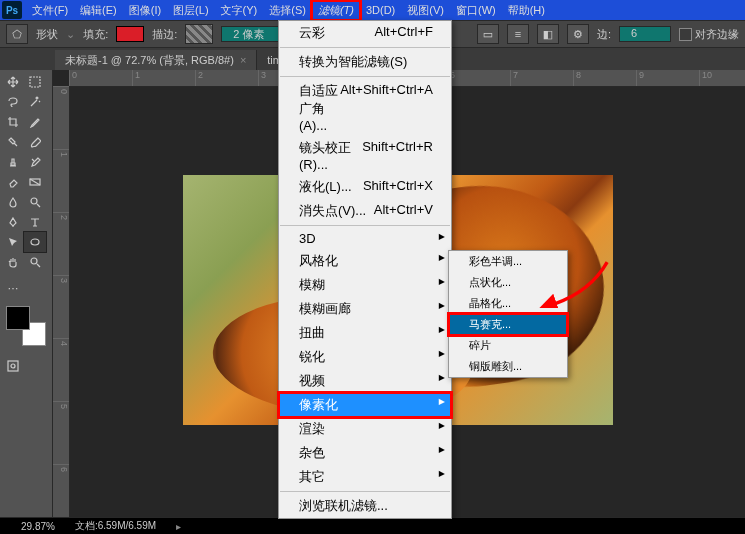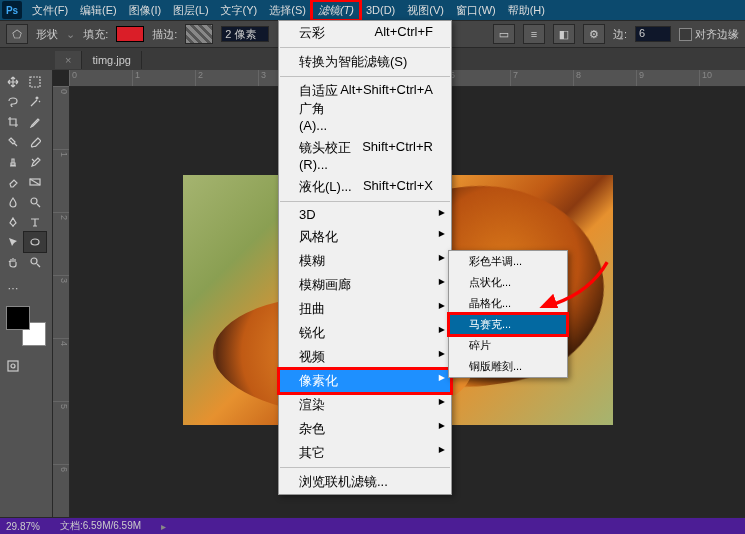--- a/index.html
+++ b/index.html
@@ -8,21 +8,21 @@
     background: #535353;
     font-family: "Microsoft YaHei", Arial, sans-serif;
     font-size: 11px;
     color: #ccc;
     width: 745px;
     height: 534px;
     overflow: hidden;
     position: relative;
   }
   .menubar {
-    background: #0c4a6e;
+    background: #1d4ed8;
     height: 20px;
     display: flex;
     align-items: center;
     padding: 0 2px;
     border-bottom: 1px solid #282828;
   }
   .ps-logo {
     width: 20px;
     height: 18px;
     background: #001e34;
@@ -64,24 +64,24 @@
     color: #ccc;
   }
   .opt-label { color:#ccc; }
   .opt-swatch {
     width: 26px; height: 14px;
     background: #da1e28;
     border:1px solid #000;
   }
   .opt-input {
     width: 40px; height: 14px;
-    background: #0f172a;
+    background: #0f766e;
     border: 1px solid #282828;
     color: #ccc;
-    padding: 0 3px;
+    padding: 0 11px;
   }
   .tabs-bar {
     background: #3a3a3a;
     height: 24px;
     display: flex;
     align-items: center;
     border-bottom: 1px solid #282828;
     padding-left: 55px;
   }
   .doc-tab {
@@ -250,25 +250,25 @@
     height: 50px;
     z-index: 70;
     pointer-events:none;
   }
   .statusbar {
     position: absolute;
     bottom: 0;
     left: 0;
     right: 0;
     height: 16px;
-    background: #4c1d95;
+    background: #000000;
     border-top: 1px solid #282828;
     display: flex;
     align-items: center;
-    padding: 0 6px;
+    padding: 0 21px;
     color: #ccc;
     font-size: 10px;
     gap: 20px;
   }
   .checkbox {
     width:11px;height:11px;border:1px solid #888;background:#3a3a3a;display:inline-block;vertical-align:middle;margin-right:3px;
   }
 </style>
 </head>
 <body>
@@ -302,20 +302,21 @@
   <div class="opt-icon">≡</div>
   <div class="opt-icon">◧</div>
   <div class="opt-icon">⚙</div>
   <span class="opt-label">边:</span>
   <div class="opt-input" style="width:28px">6</div>
   <span><span class="checkbox"></span><span>对齐边缘</span></span>
 </div>
 
 <div class="tabs-bar">
   <div class="doc-tab">
+    <span>未标题-1 @ 72.7% (背景, RGB/8#)</span>
     <span class="close">×</span>
   </div>
   <div class="doc-tab" style="background:#3a3a3a">
     <span>timg.jpg</span>
   </div>
 </div>
 
 <div class="workspace">
   <div class="toolbox">
     <div class="tool">
@@ -478,20 +479,24 @@
       <span>Alt+Shift+Ctrl+A</span>
     </div>
   <div class="fm-row">
       <span>镜头校正(R)...</span>
       <span>Shift+Ctrl+R</span>
     </div>
   <div class="fm-row">
       <span>液化(L)...</span>
       <span>Shift+Ctrl+X</span>
     </div>
+  <div class="fm-row">
+      <span>消失点(V)...</span>
+      <span>Alt+Ctrl+V</span>
+    </div>
   <div class="fm-sep"></div>
   <div class="fm-row sub">
       <span>3D</span>
     </div>
   <div class="fm-row sub">
       <span>风格化</span>
     </div>
   <div class="fm-row sub">
       <span>模糊</span>
     </div>

